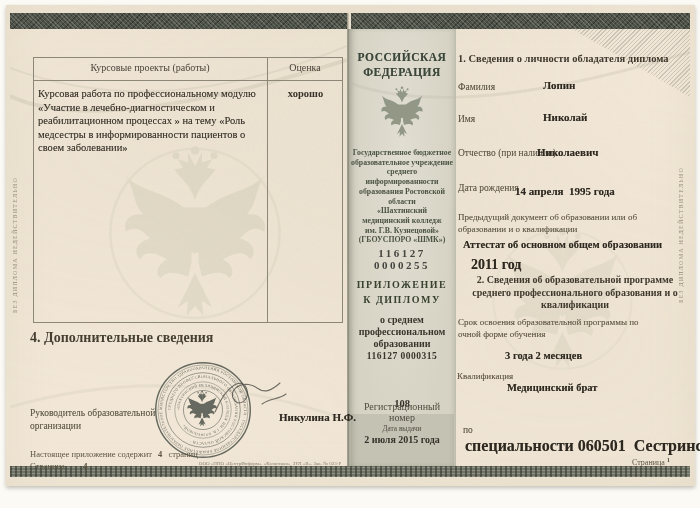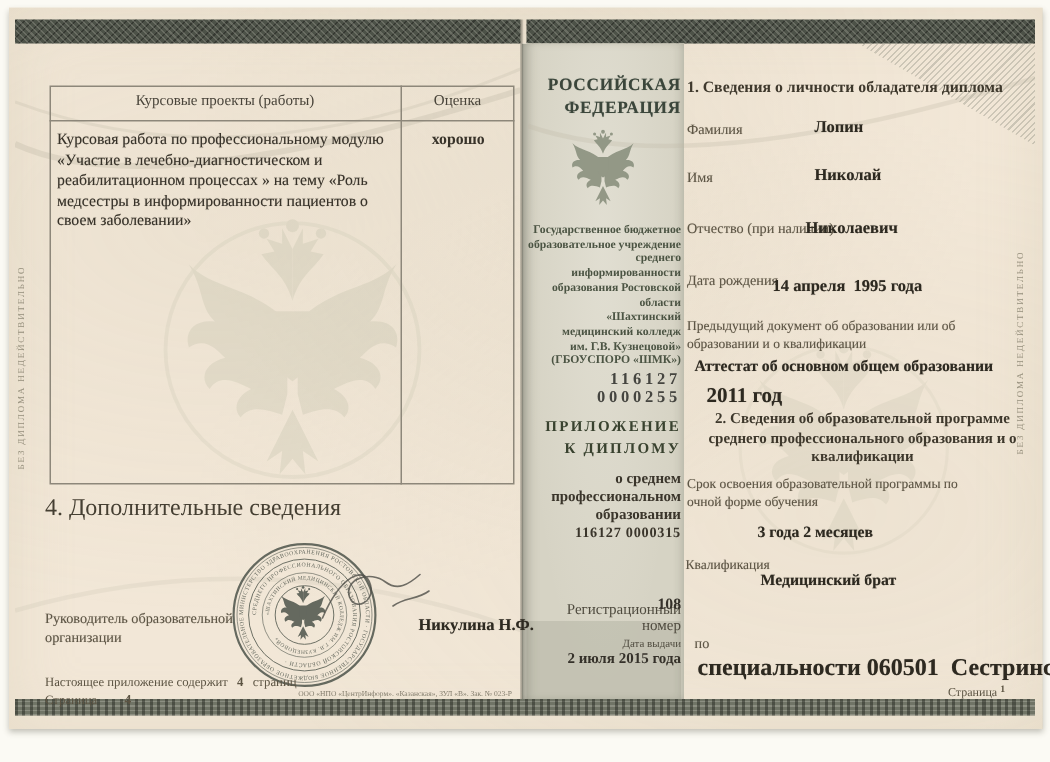--- a/index.html
+++ b/index.html
@@ -31,21 +31,21 @@
   .fold { left:347px; top:13px; width:2px; height:453px;
           background:linear-gradient(to right, rgba(48,50,40,.5), rgba(48,50,40,.08)); }
   .hatch-tr { left:572px; top:29px; width:118px; height:68px; opacity:.5;
     clip-path:polygon(0 0, 100% 0, 100% 100%);
     background:repeating-linear-gradient(135deg, rgba(80,86,74,.45) 0 1px, transparent 1px 3px); }
   .sec-vert { writing-mode:vertical-rl; transform:rotate(180deg); font-size:6px;
               letter-spacing:1.2px; color:#948e7b; white-space:nowrap; }
   .c { text-align:center; }
   .lbl { font-size:9.5px; color:#5e5646; text-shadow:0 0 .5px rgba(90,82,64,.4); }
   .val { font-weight:bold; font-size:11px; color:#2d2920; text-shadow:0 0 .5px rgba(45,40,30,.45); }
-  .mid-txt { left:350px; width:104px; text-align:right; }
+  .mid-txt { left:350px; width:104px; text-align:center; }
   .wm { color:#9aa287; }
   svg text { font-family:"Liberation Serif", serif; }
 </style>
 </head>
 <body>
 
 <svg width="0" height="0" style="position:absolute" aria-hidden="true">
   <defs>
     <g id="eagle" fill="currentColor">
       <path d="M48 34 C34 20 20 22 10 12 C16 22 14 28 20 34 C12 33 8 38 10 44 C16 40 20 44 24 48 C16 50 14 56 18 60 C22 54 28 57 34 60 C28 63 27 68 30 71 C34 66 40 68 46 70 L48 62 Z"></path>
@@ -101,21 +101,21 @@
     <div class="abs" style="left:33px;top:57px;width:310px;height:266px;border:1px solid #8d877a"></div>
     <div class="abs" style="left:33px;top:80px;width:310px;border-top:1px solid #8d877a"></div>
     <div class="abs" style="left:267px;top:57px;height:266px;border-left:1px solid #8d877a"></div>
 
     <div class="abs c" style="left:45px;top:62px;width:210px;font-size:10px;color:#49443a">Курсовые проекты (работы)</div>
     <div class="abs c" style="left:267px;top:62px;width:76px;font-size:10px;color:#49443a">Оценка</div>
 
     <div class="abs" style="left:38px;top:87px;width:225px;font-size:10.5px;font-weight:normal;line-height:13.5px;color:#38332a;text-shadow:0 0 .5px rgba(56,51,42,.45)">Курсовая работа по профессиональному модулю «Участие в лечебно-диагностическом и реабилитационном процессах » на тему «Роль медсестры в  информированности  пациентов о своем заболевании»</div>
     <div class="abs c" style="left:267px;top:88px;width:77px;font-size:10.5px;font-weight:bold;color:#38332a">хорошо</div>
 
-    <div class="abs" style="left:30px;top:330px;font-size:16px;font-weight:400;color:#453f32">4. Дополнительные сведения</div>
+    <div class="abs" style="left:30px;top:330px;font-size:14px;font-weight:700;color:#453f32">4. Дополнительные сведения</div>
 
     <div class="abs lbl" style="left:30px;top:407px;width:145px;line-height:12.5px">Руководитель образовательной организации</div>
 
     <svg class="abs" style="left:153px;top:360px;color:#5a5f55;opacity:.92" width="100" height="100" viewBox="0 0 110 110">
       <defs>
         <path id="sr1" d="M55 55 m -45 0 a 45 45 0 1 1 90 0 a 45 45 0 1 1 -90 0"></path>
         <path id="sr2" d="M55 55 m -35.5 0 a 35.5 35.5 0 1 1 71 0 a 35.5 35.5 0 1 1 -71 0"></path>
         <path id="sr3" d="M55 55 m -26 0 a 26 26 0 1 1 52 0 a 26 26 0 1 1 -52 0"></path>
       </defs>
       <circle cx="55" cy="55" r="52" fill="none" stroke="currentColor" stroke-width="1.6"></circle>

